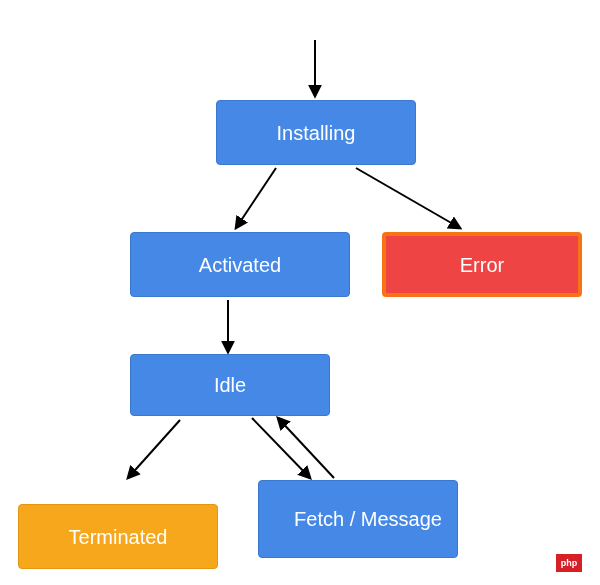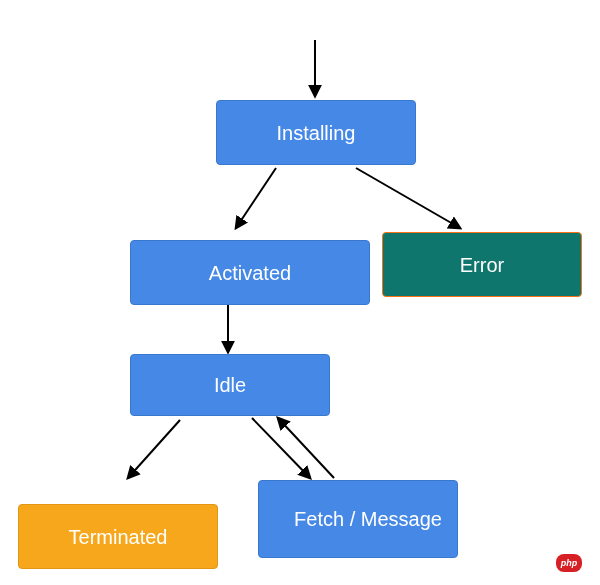--- a/index.html
+++ b/index.html
@@ -18,32 +18,31 @@
     align-items: center;
     justify-content: center;
     text-align: center;
     color: #fff;
     font-size: 20px;
     border-radius: 4px;
     box-sizing: border-box;
     line-height: 1.2;
   }
   .blue   { background: #4688e6; border: 1px solid #3a78cf; }
-  .red    { background: #0f766e; border: 1px solid #f97316; }
+  .red    { background: #ef4444; border: 4px solid #f97316; }
   .orange { background: #f6a71b; border: 1px solid #e29612; margin-top: 24px; }
   .badge {
     position: absolute;
     width: 26px;
     height: 18px;
-    border-radius: 8px;
+    border-radius: 0;
     background: #d71f26;
     color: #fff;
     font-size: 9px;
     font-weight: bold;
-    font-style: italic;
     display: flex;
     align-items: center;
     justify-content: center;
     font-family: Arial, sans-serif;
   }
   svg.arrows {
     position: absolute;
     left: 0;
     top: 0;
     width: 600px;
@@ -70,21 +69,21 @@
   <line x1="228" y1="300" x2="228" y2="352" stroke="#000" stroke-width="2" marker-end="url(#ah)"></line>
 
   <line x1="180" y1="420" x2="128" y2="478" stroke="#000" stroke-width="2" marker-end="url(#ah)"></line>
 
   <line x1="252" y1="418" x2="310" y2="478" stroke="#000" stroke-width="2" marker-end="url(#ah)"></line>
   <line x1="334" y1="478" x2="278" y2="418" stroke="#000" stroke-width="2" marker-end="url(#ah)"></line>
 </svg>
 
 <div class="box blue" style="left:216px; top:100px; width:200px; height:65px;">Installing</div>
 
-<div class="box blue" style="left:130px; top:240px; width:240px; height:65px;">Activated</div>
+<div class="box blue" style="left:130px; top:232px; width:220px; height:65px;">Activated</div>
 
 <div class="box red" style="left:382px; top:232px; width:200px; height:65px;">Error</div>
 
 <div class="box blue" style="left:130px; top:354px; width:200px; height:62px;">Idle</div>
 
 <div class="box orange" style="left:18px; top:480px; width:200px; height:65px;">Terminated</div>
 
 <div class="box blue" style="left:258px; top:480px; width:200px; height:78px;padding-left:20px;">Fetch / Message</div>
 
 <div class="badge" style="left:556px; top:554px;">php</div>

